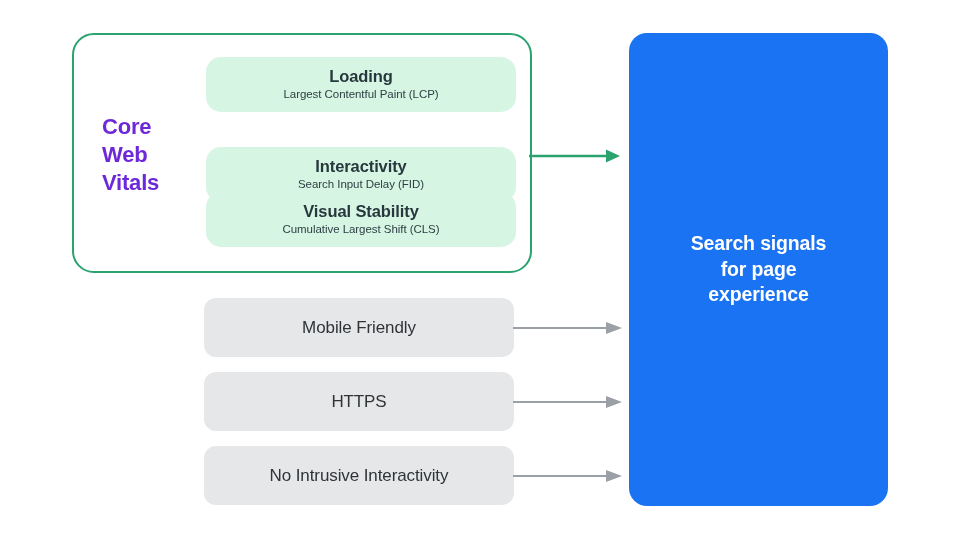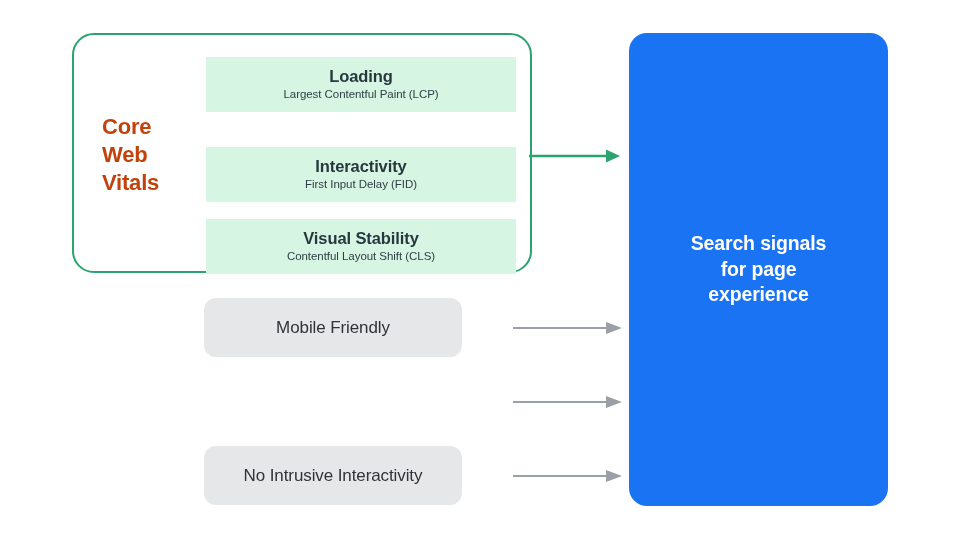--- a/index.html
+++ b/index.html
@@ -30,44 +30,44 @@
     border: 2px solid #2ba36f;
     border-radius: 22px;
     background: #ffffff;
   }
 
   #cwv-label {
     position: absolute;
     left: 28px;
     top: 78px;
     width: 96px;
-    color: #c2410c;
+    color: #6d28d9;
     font-size: 22px;
     font-weight: bold;
     line-height: 1.28;
     text-align: left;
     letter-spacing: -0.2px;
   }
 
   .vital-card {
     position: absolute;
     left: 132px;
     width: 310px;
     height: 55px;
     background: #d7f5e3;
-    border-radius: 0;
+    border-radius: 15px;
     display: flex;
     flex-direction: column;
     align-items: center;
     justify-content: center;
     box-sizing: border-box;
   }
   #vital-card-0 { top: 22px; }
   #vital-card-1 { top: 112px; }
-  #vital-card-2 { top: 184px; }
+  #vital-card-2 { top: 157px; }
 
   .vital-title {
     color: #26383d;
     font-size: 16.5px;
     font-weight: bold;
     line-height: 1.12;
     letter-spacing: -0.1px;
   }
   .vital-subtitle {
     color: #2e4045;
@@ -75,21 +75,21 @@
     font-weight: normal;
     line-height: 1.2;
     margin-top: 3px;
     letter-spacing: -0.05px;
   }
 
   
   .signal-box {
     position: absolute;
     left: 204px;
-    width: 258px;
+    width: 310px;
     height: 59px;
     background: #e6e7e9;
     border-radius: 12px;
     display: flex;
     align-items: center;
     justify-content: center;
     box-sizing: border-box;
   }
   #signal-box-0 { top: 298px; }
   #signal-box-1 { top: 372px; }
@@ -146,34 +146,37 @@
 
     <div id="cwv-label">Core Web Vitals</div>
 
     <div class="vital-card" id="vital-card-0">
       <div class="vital-title">Loading</div>
       <div class="vital-subtitle">Largest Contentful Paint (LCP)</div>
     </div>
 
     <div class="vital-card" id="vital-card-1">
       <div class="vital-title">Interactivity</div>
-      <div class="vital-subtitle">First Input Delay (FID)</div>
+      <div class="vital-subtitle">Search Input Delay (FID)</div>
     </div>
 
     <div class="vital-card" id="vital-card-2">
       <div class="vital-title">Visual Stability</div>
-      <div class="vital-subtitle">Contentful Layout Shift (CLS)</div>
+      <div class="vital-subtitle">Cumulative Largest Shift (CLS)</div>
     </div>
 
   </div>
 
   <div class="signal-box" id="signal-box-0">
     <span class="signal-label">Mobile Friendly</span>
   </div>
 
+  <div class="signal-box" id="signal-box-1">
+    <span class="signal-label">HTTPS</span>
+  </div>
 
   <div class="signal-box" id="signal-box-2">
     <span class="signal-label">No Intrusive Interactivity</span>
   </div>
 
   <svg class="arrow" id="arrow-green" width="100" height="32" viewBox="0 0 100 32">
     <line x1="1" y1="16" x2="80" y2="16" stroke="#2ba36f" stroke-width="2.4"></line>
     <polygon points="78,9.5 92,16 78,22.5" fill="#2ba36f"></polygon>
   </svg>
 

